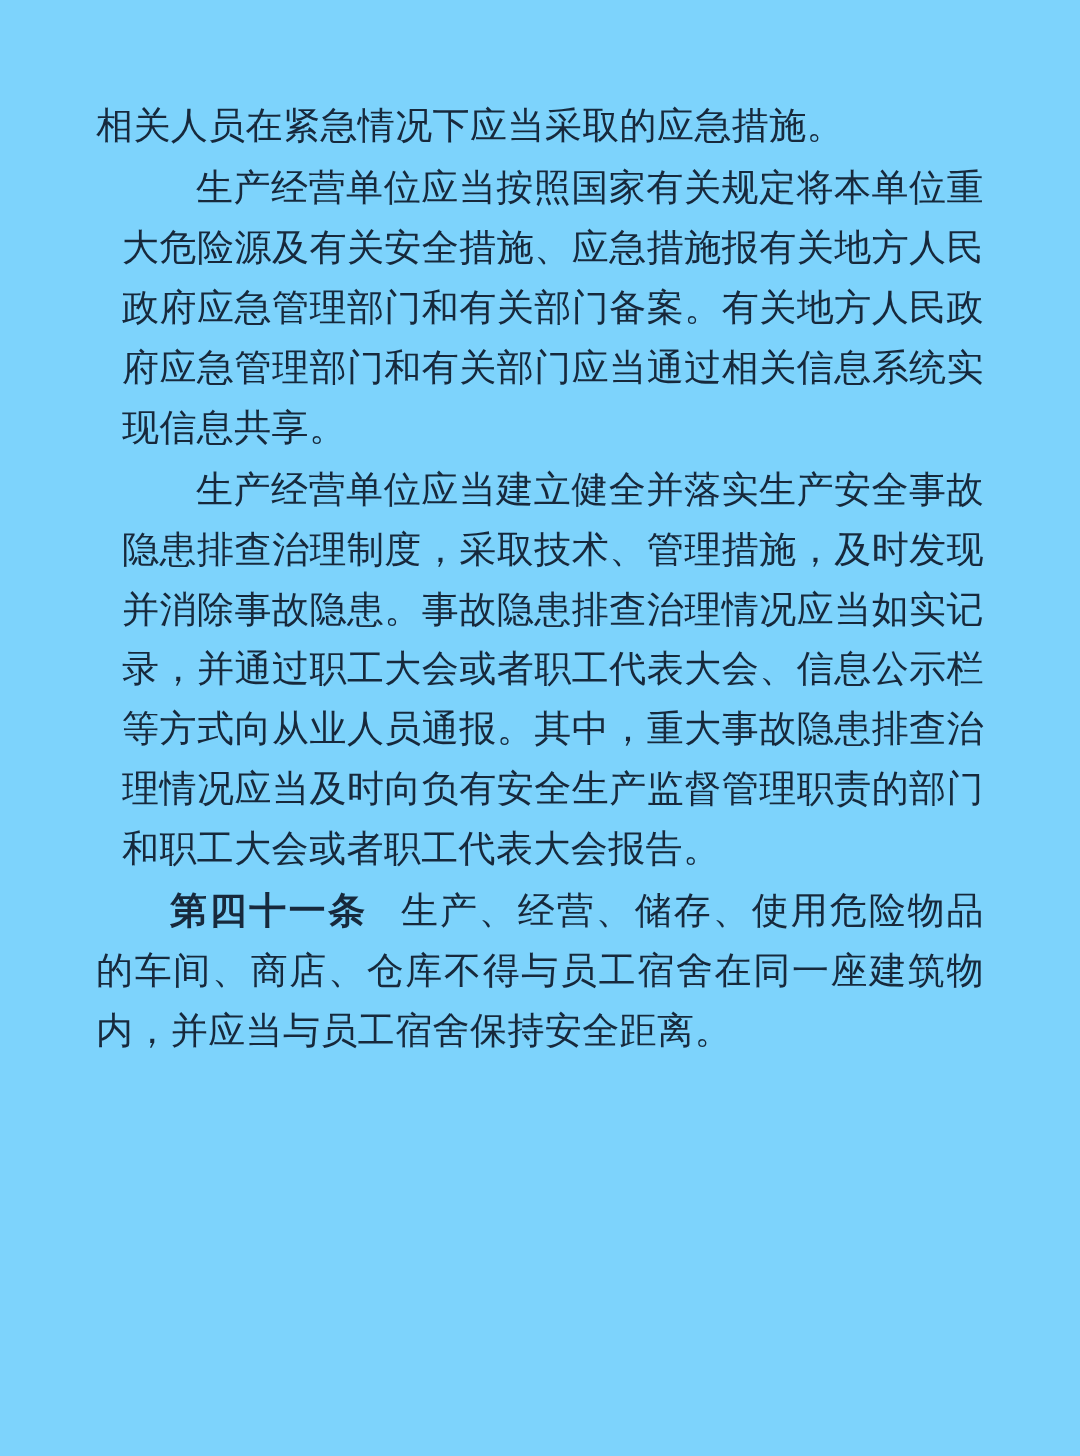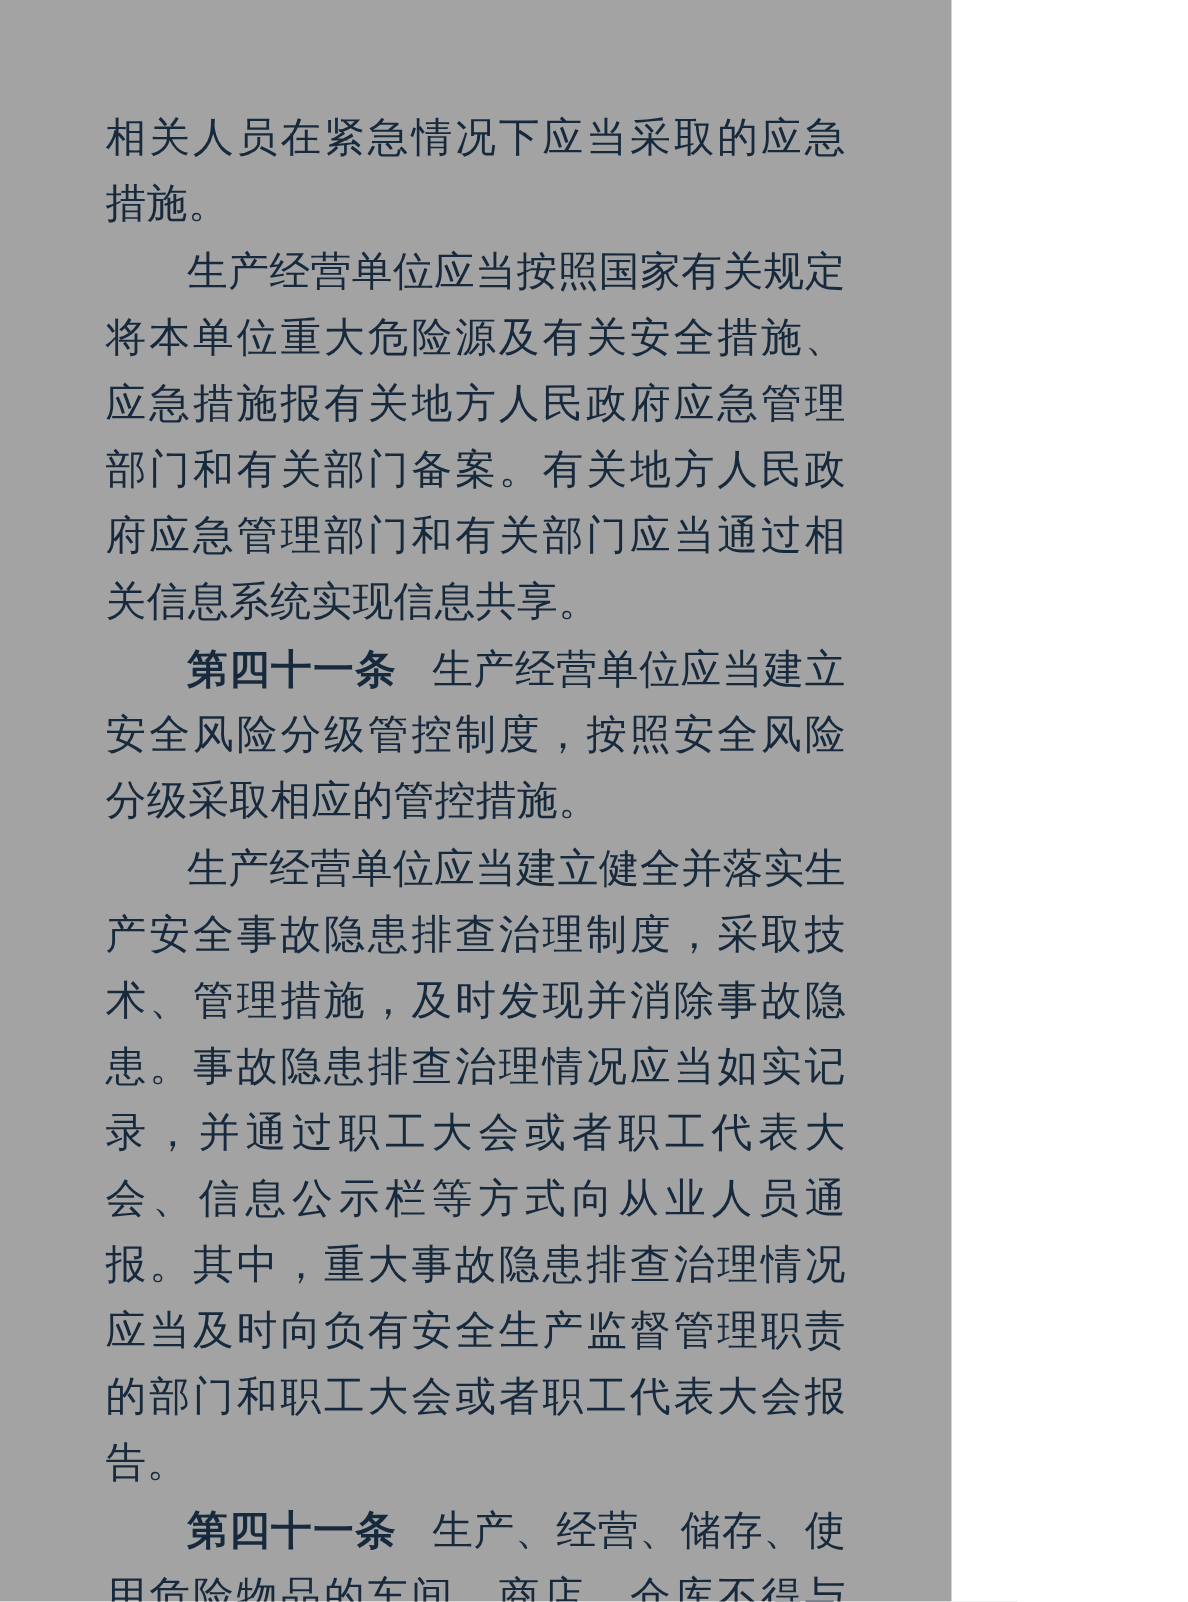--- a/index.html
+++ b/index.html
@@ -9,40 +9,41 @@
   }
   body {
     width: 1080px;
     height: 1456px;
     font-family: "Liberation Serif", "DejaVu Serif", serif;
     color: #1b2a3a;
     overflow: hidden;
   }
   .page {
     position: relative;
-    width: 865px;
+    width: 1080px;
     height: 1456px;
     box-sizing: border-box;
     padding: 96px 96px 0 96px;
-    background: #a3a3a3;
+    background: #7dd3fc;
   }
   .doc-body {
     font-size: 37px;
     line-height: 1.62;
     letter-spacing: 0.4px;
     text-align: justify;
     text-justify: inter-ideograph;
     color: #17293c;
   }
   .para {
     margin: 0 0 2px 0;
     text-indent: 0;
   }
   .para.indent {
     text-indent: 2em;
+    margin-left: 26px;
   }
   .article-no {
     font-weight: bold;
     letter-spacing: 1px;
   }
   .article-gap {
     display: inline-block;
     width: 0.85em;
   }
   .para.article {
@@ -52,23 +53,20 @@
 </head>
 <body>
 
 <div class="page">
   <div class="doc-body">
 
     <p class="para">相关人员在紧急情况下应当采取的应急措施。</p>
 
     <p class="para indent">生产经营单位应当按照国家有关规定将本单位重大危险源及有关安全措施、应急措施报有关地方人民政府应急管理部门和有关部门备案。有关地方人民政府应急管理部门和有关部门应当通过相关信息系统实现信息共享。</p>
 
-    <p class="para article">
-      <span class="article-no">第四十一条</span><span class="article-gap"></span><span>生产经营单位应当建立安全风险分级管控制度，按照安全风险分级采取相应的管控措施。</span>
-    </p>
 
     <p class="para indent">生产经营单位应当建立健全并落实生产安全事故隐患排查治理制度，采取技术、管理措施，及时发现并消除事故隐患。事故隐患排查治理情况应当如实记录，并通过职工大会或者职工代表大会、信息公示栏等方式向从业人员通报。其中，重大事故隐患排查治理情况应当及时向负有安全生产监督管理职责的部门和职工大会或者职工代表大会报告。</p>
 
 
     <p class="para article">
       <span class="article-no">第四十一条</span><span class="article-gap"></span><span>生产、经营、储存、使用危险物品的车间、商店、仓库不得与员工宿舍在同一座建筑物内，并应当与员工宿舍保持安全距离。</span>
     </p>
 
   </div>
 </div>

